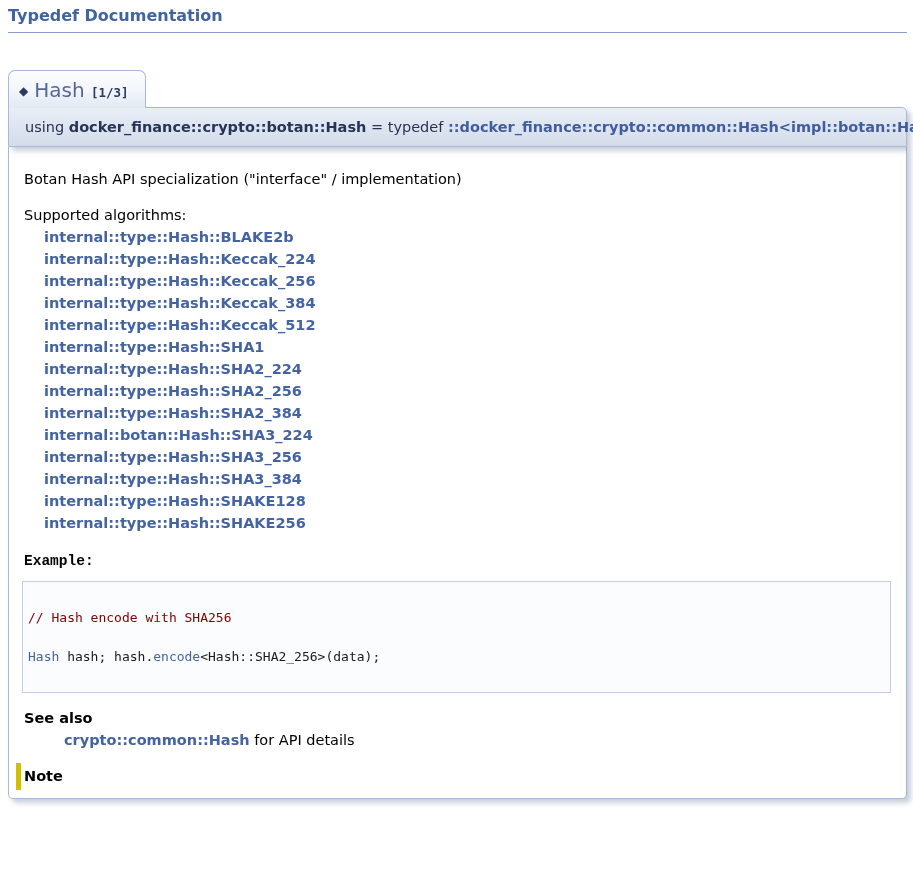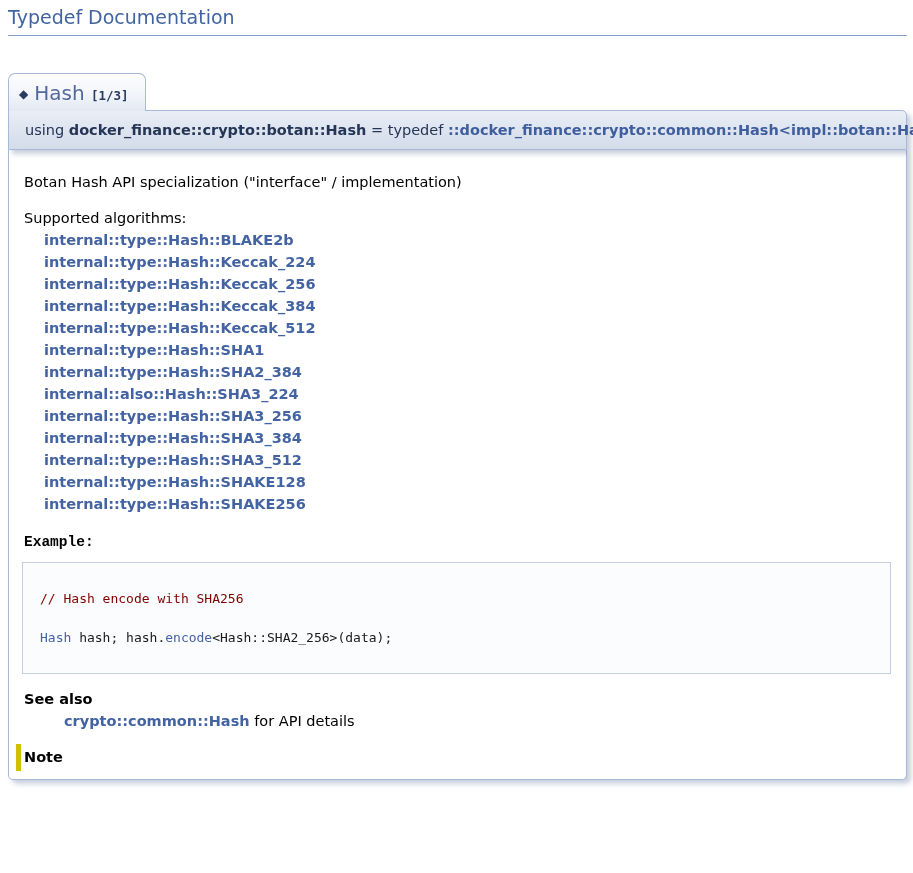--- a/index.html
+++ b/index.html
@@ -18,21 +18,21 @@
   html, body { margin: 0; padding: 0; background: #ffffff; }
   body {
     width: 913px; height: 873px; overflow: hidden;
     font-family: "DejaVu Sans", "Liberation Sans", sans-serif;
     font-size: 14.5px; color: #000;
     padding: 0 6px 0 8px;
   }
   
   .groupheader {
     margin: 6px 0 0 0;
-    font-size: 19px; font-weight: normal;
+    font-size: 16px; font-weight: bold;
     color: var(--header-blue);
     border-bottom: 1px solid var(--header-border);
     padding-bottom: 7px;
   }
   
   .memtitle {
     display: inline-block;
     position: relative; z-index: 2;
     margin: 37px 16px -1px 0;
     padding: 7px 16px 6px 10px;
@@ -69,21 +69,21 @@
   .memdoc p { margin: 0; line-height: 22px; }
   .p-intro { margin-top: 15px !important; }
   .p-algolabel { margin-top: 14px !important; }
   .algo-list { margin: 0 0 0 20px; line-height: 22px; }
   .algo-link { font-weight: bold; color: var(--link); cursor: pointer; text-decoration: none; display: block; }
   .p-example { margin-top: 16px !important; font-weight: bold; font-family: Liberation Mono, monospace; }
   .fragment {
     margin: 9px 0 0 -2px;
     border: 1px solid var(--frag-border);
     background: var(--frag-bg);
-    padding: 3px 17px;
+    padding: 3px 5px;
     font-family: "DejaVu Sans Mono", "Liberation Mono", monospace;
     font-size: 13px; line-height: 13px;
     color: #1a1a1a; white-space: pre;
   }
   .fragment .line { height: 13px; }
   .code-comment { color: var(--comment); }
   .code-keyword { color: var(--keyword); }
   .code-link { color: var(--link); cursor: pointer; }
   dl.section { margin: 14px 0 0 0; line-height: 22px; }
   dl.section dt { font-weight: bold; }
@@ -110,25 +110,26 @@
     <p class="p-intro">Botan Hash API specialization ("interface" / implementation)</p>
     <p class="p-algolabel">Supported algorithms:</p>
 
     <div class="algo-list">
       <span class="algo-link">internal::type::Hash::BLAKE2b</span>
       <span class="algo-link">internal::type::Hash::Keccak_224</span>
       <span class="algo-link">internal::type::Hash::Keccak_256</span>
       <span class="algo-link">internal::type::Hash::Keccak_384</span>
       <span class="algo-link">internal::type::Hash::Keccak_512</span>
       <span class="algo-link">internal::type::Hash::SHA1</span>
+      <span class="algo-link">internal::type::Hash::SHA2_224</span>
+      <span class="algo-link">internal::type::Hash::SHA2_256</span>
       <span class="algo-link">internal::type::Hash::SHA2_384</span>
-      <span class="algo-link">internal::also::Hash::SHA3_224</span>
+      <span class="algo-link">internal::botan::Hash::SHA3_224</span>
       <span class="algo-link">internal::type::Hash::SHA3_256</span>
       <span class="algo-link">internal::type::Hash::SHA3_384</span>
-      <span class="algo-link">internal::type::Hash::SHA3_512</span>
       <span class="algo-link">internal::type::Hash::SHAKE128</span>
       <span class="algo-link">internal::type::Hash::SHAKE256</span>
     </div>
 
     <p class="p-example">Example:</p>
 
     <div class="fragment">
       <div class="line"><span class="code-comment">// Hash encode with SHA256</span></div>
       <div class="line"><span class="code-link">Hash</span><span> hash; hash.</span><span class="code-link">encode</span><span>&lt;Hash::SHA2_256&gt;(data);</span></div>
     </div>

